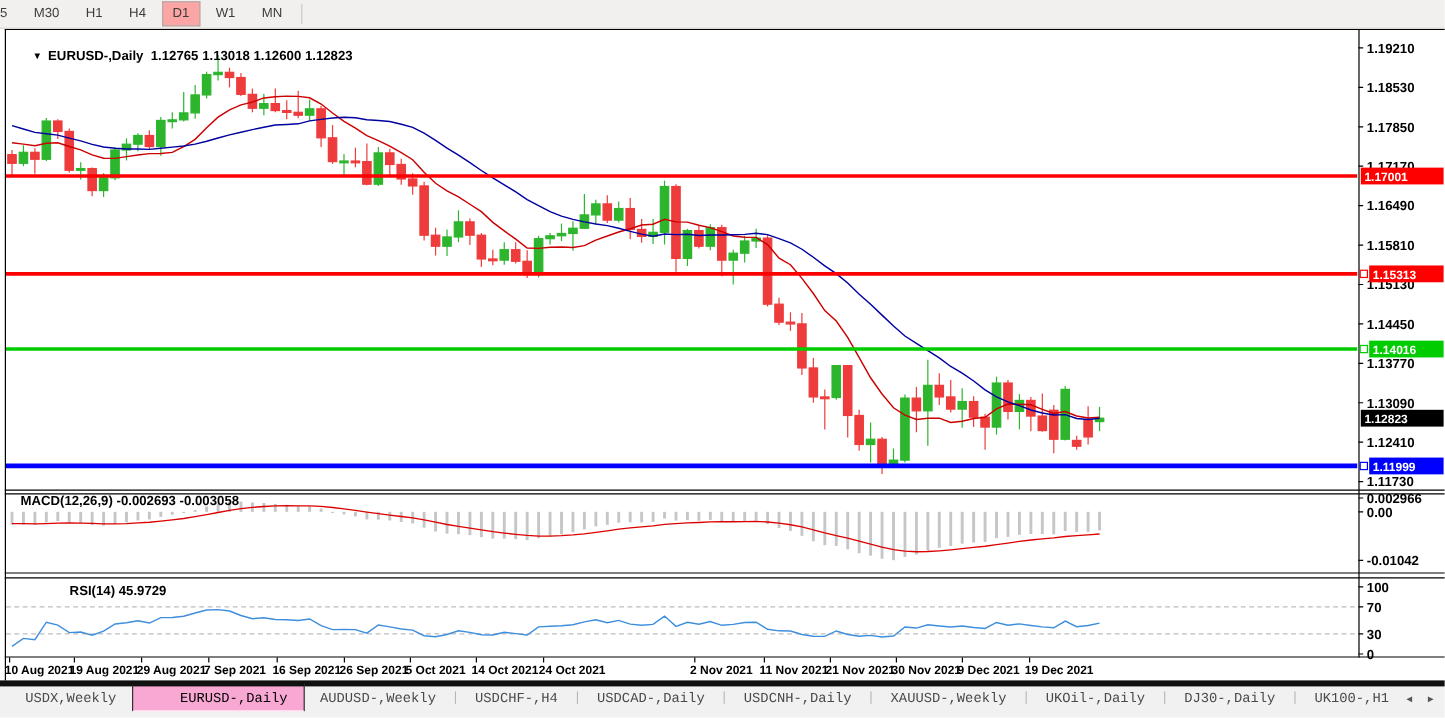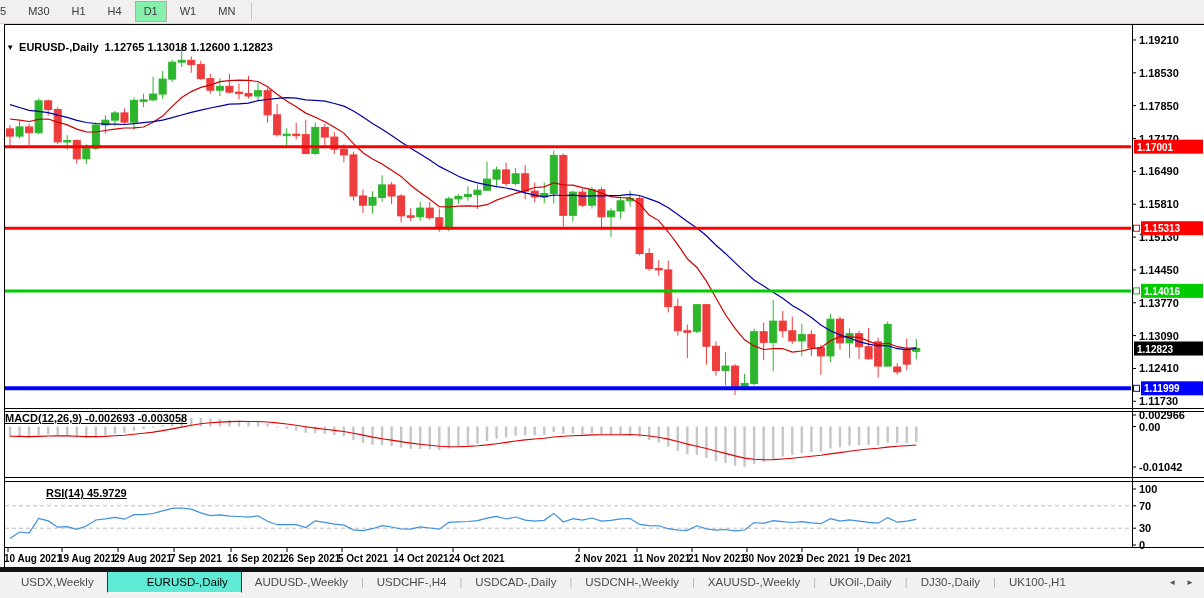--- a/index.html
+++ b/index.html
@@ -4,35 +4,35 @@
 <style>
   html,body{margin:0;padding:0;}
   body{width:1204px;height:598px;overflow:hidden;position:relative;background:#fff;
        font-family:"Liberation Sans",sans-serif;}
   
   .toolbar{position:absolute;left:0;top:0;width:1204px;height:23px;background:#F1F0EE;
            border-bottom:1px solid #D9D7D3;display:flex;align-items:center;z-index:6;}
   .tf-btn{font-size:11px;color:#3c3c3c;padding:3px 8px;margin:0 2px;border:1px solid transparent;
           line-height:13px;cursor:default;white-space:nowrap;}
   .tf-btn.partial{margin-left:-9px;}
-  .tf-btn.active{background:#86efac;border-color:#AEACA8;}
+  .tf-btn.active{background:#fca5a5;border-color:#AEACA8;}
   .tf-sep{width:1px;height:17px;background:#C9C7C3;margin:0 5px;}
   
   #chart-svg{position:absolute;left:0;top:0;z-index:1;}
-  .chart-title{position:absolute;left:0;top:29px;font-size:11px;font-weight:700;color:#000;z-index:3;white-space:pre;}
+  .chart-title{position:absolute;left:21px;top:29px;font-size:11px;font-weight:700;color:#000;z-index:3;white-space:pre;}
   .chart-title .tri{font-size:8px;margin-right:5px;vertical-align:1px;font-weight:400;}
-  .panel-label{position:absolute;left:5px;font-size:11px;font-weight:700;color:#000;z-index:3;text-decoration:underline;}
+  .panel-label{position:absolute;left:17px;font-size:11px;font-weight:700;color:#000;z-index:3;}
   #macd-label{top:412px;}
   #rsi-label{top:487px;padding-left:41px;}
   
   .tabbar{position:absolute;left:0;top:570px;width:1204px;height:28px;background:#F1F1F1;
           border-top:2px solid #111;display:flex;align-items:flex-start;z-index:6;}
-  .tabs{display:flex;align-items:flex-start;height:22px;padding-left:8px;}
+  .tabs{display:flex;align-items:flex-start;height:22px;padding-left:8px;font-family:Liberation Mono, monospace;}
   .tab{font-size:11.5px;color:#4a4a4a;padding:4px 13px 3px 13px;line-height:13px;white-space:nowrap;cursor:default;}
-  .tab.active{background:#5eead4;border:1px solid #333;border-top:2px solid #111;border-bottom:1px solid #fff;
+  .tab.active{background:#f9a8d4;border:1px solid #333;border-top:2px solid #111;border-bottom:1px solid #fff;
               color:#000;margin-top:-2px;padding-top:4px;z-index:2;padding-left:39px;}
   .tab-sep{color:#b5b5b5;font-size:11px;padding-top:4px;}
   .tab-arrows{margin-left:auto;margin-right:10px;display:flex;gap:10px;color:#555;
               font-size:8px;padding-top:6px;}
   .tab-arrows span{cursor:default;}
 </style>
 </head>
 <body>
 
 <div class="toolbar" id="toolbar">
@@ -470,21 +470,21 @@
 <div class="tabbar">
   <div class="tabs" id="tabs">
       <div class="tab">USDX,Weekly</div>
       <div class="tab active">EURUSD-,Daily</div>
       <div class="tab">AUDUSD-,Weekly</div>
       <div class="tab-sep">|</div>
       <div class="tab">USDCHF-,H4</div>
       <div class="tab-sep">|</div>
       <div class="tab">USDCAD-,Daily</div>
       <div class="tab-sep">|</div>
-      <div class="tab">USDCNH-,Weekly</div>
+      <div class="tab">USDCNH-,Daily</div>
       <div class="tab-sep">|</div>
       <div class="tab">XAUUSD-,Weekly</div>
       <div class="tab-sep">|</div>
       <div class="tab">UKOil-,Daily</div>
       <div class="tab-sep">|</div>
       <div class="tab">DJ30-,Daily</div>
       <div class="tab-sep">|</div>
       <div class="tab">UK100-,H1</div>
     </div>
   <div class="tab-arrows">

